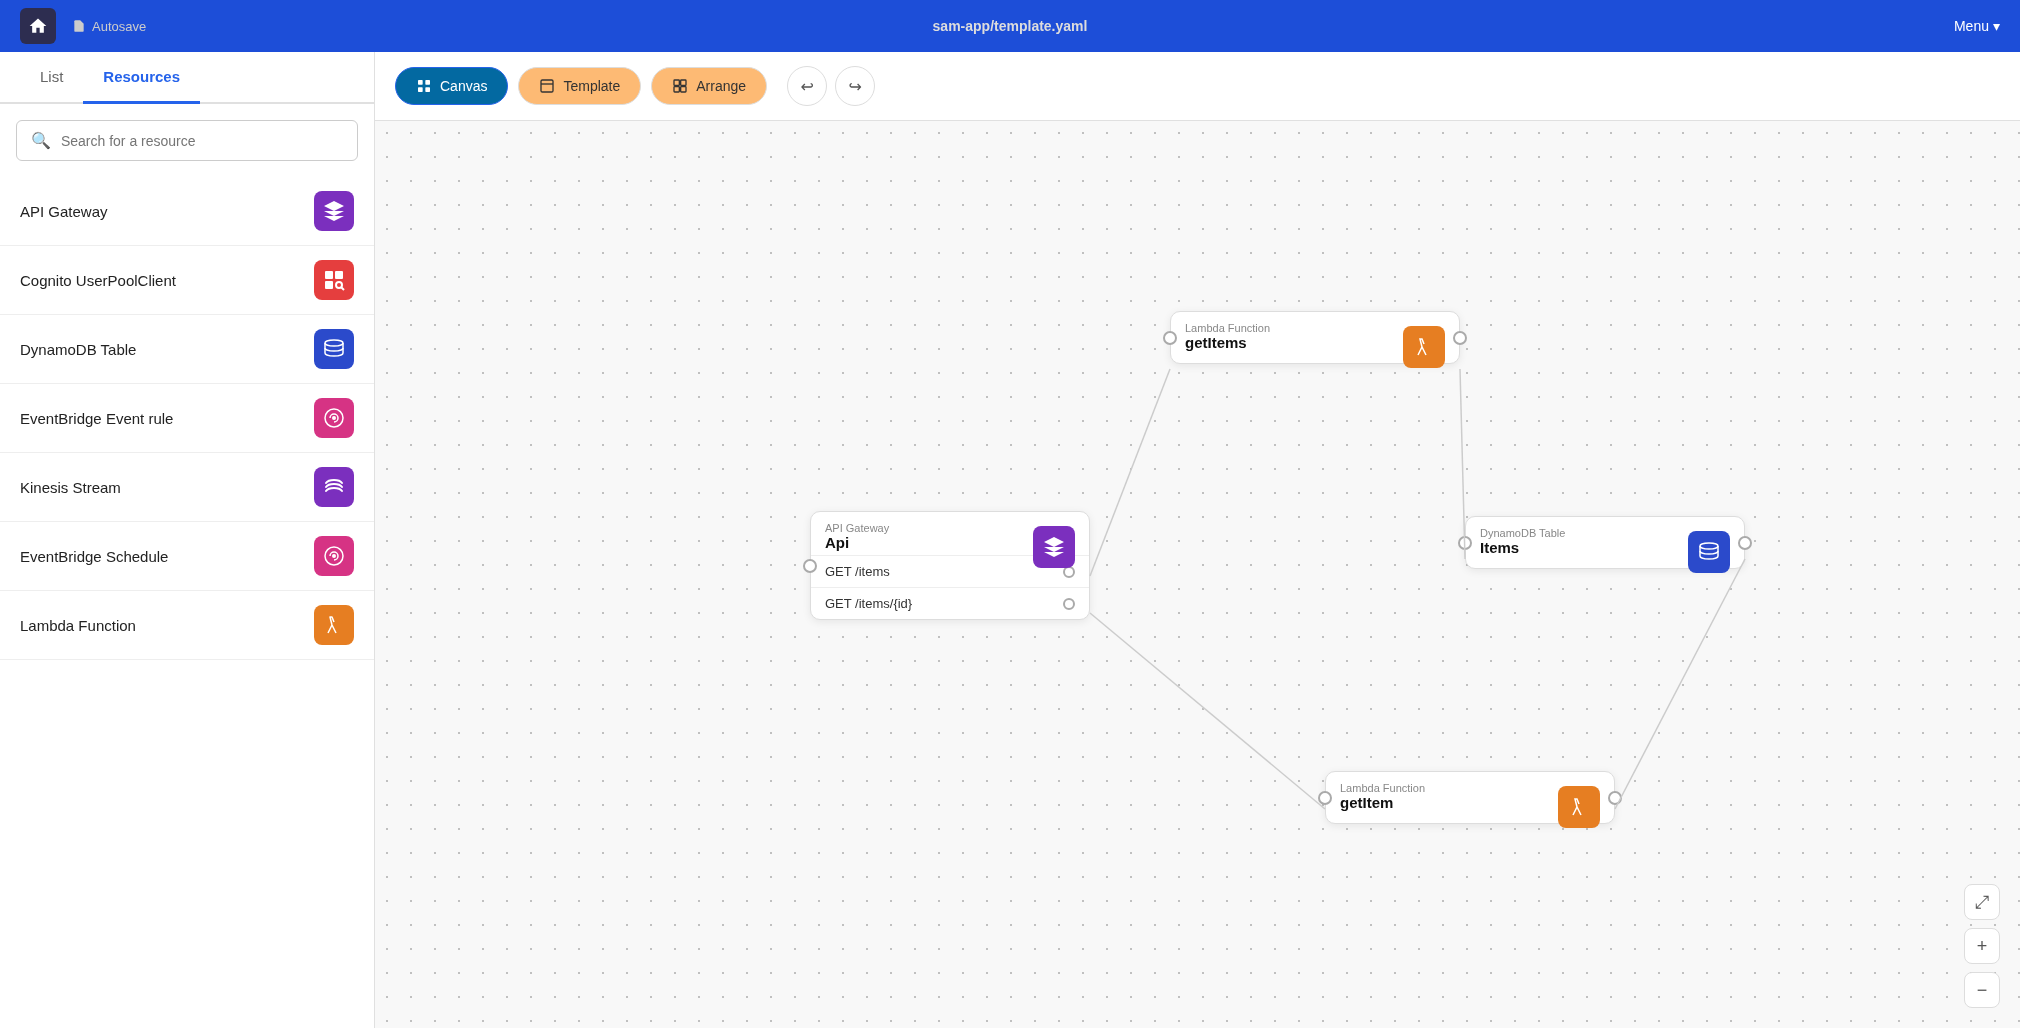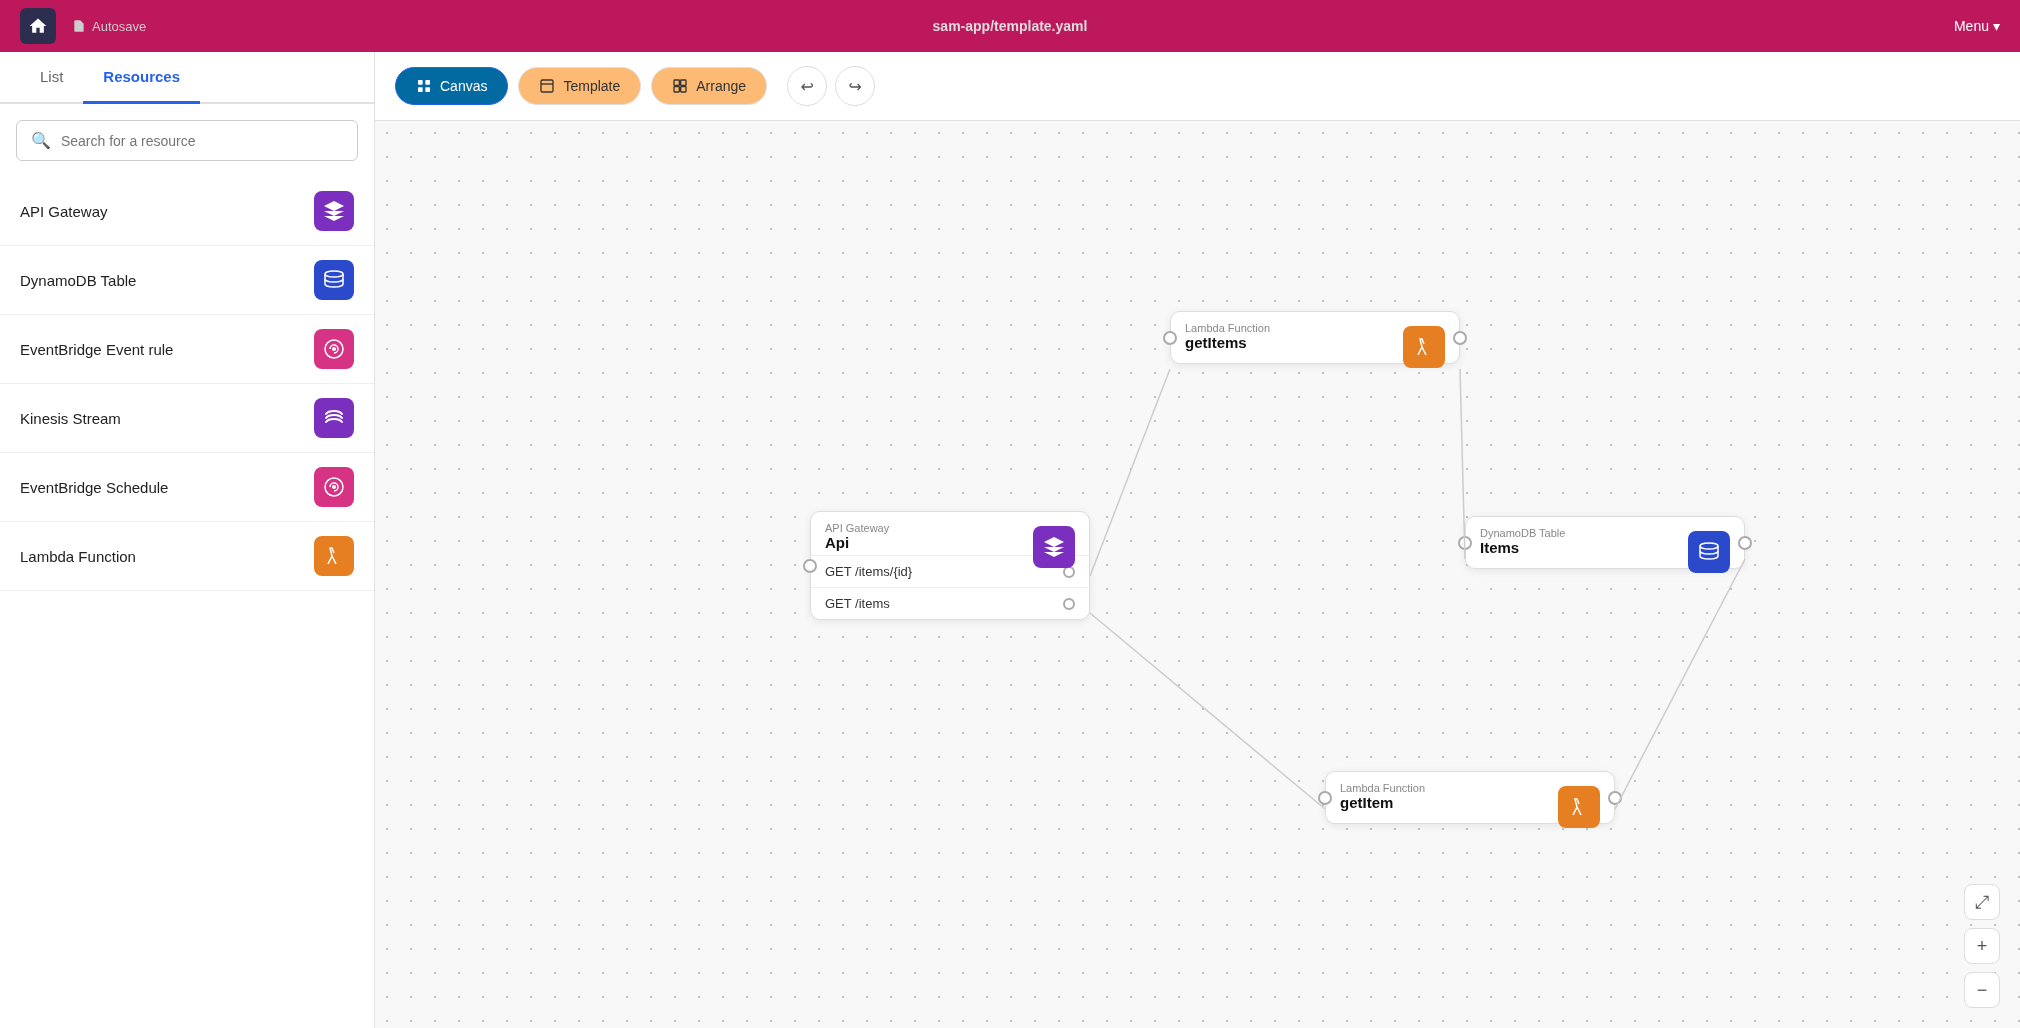--- a/index.html
+++ b/index.html
@@ -1,21 +1,21 @@
 <!DOCTYPE html>
 <html><head>
   <meta charset="utf-8">
   <style>
     * { box-sizing: border-box; margin: 0; padding: 0; }
     body { font-family: -apple-system, BlinkMacSystemFont, 'Segoe UI', sans-serif; background: #f5f5f5; overflow: hidden; width: 2020px; height: 1028px; }
 
     
     .top-bar {
       display: flex; align-items: center; height: 52px;
-      background: #be185d; color: white; padding: 0 20px;
+      background: #1d4ed8; color: white; padding: 0 20px;
       position: relative;
     }
     .top-bar-home {
       width: 36px; height: 36px; background: #2d2d50;
       border-radius: 6px; display: flex; align-items: center; justify-content: center;
       cursor: pointer; margin-right: 16px; flex-shrink: 0;
     }
     .top-bar-autosave {
       display: flex; align-items: center; gap: 6px;
       font-size: 13px; color: #ccc; flex-shrink: 0;
@@ -184,20 +184,32 @@
       <div class="resource-item">
         <span class="resource-name">API Gateway</span>
         <div class="resource-icon" style="background:#7b2fbe;">
           <svg width="24" height="24" viewBox="0 0 24 24" fill="white">
             <path d="M12 2L2 7l10 5 10-5-10-5zM2 17l10 5 10-5M2 12l10 5 10-5"></path>
           </svg>
         </div>
       </div>
 
 
+      <div class="resource-item">
+        <span class="resource-name">Cognito UserPoolClient</span>
+        <div class="resource-icon" style="background:#e53e3e;">
+          <svg width="24" height="24" viewBox="0 0 24 24" fill="white">
+            <rect x="3" y="3" width="8" height="8" rx="1"></rect>
+              <rect x="13" y="3" width="8" height="8" rx="1"></rect>
+            <rect x="3" y="13" width="8" height="8" rx="1"></rect>
+            <circle cx="17" cy="17" r="3" stroke="white" stroke-width="2" fill="none"></circle>
+            <line x1="19.5" y1="19.5" x2="22" y2="22" stroke="white" stroke-width="2"></line>
+          </svg>
+        </div>
+      </div>
 
       <div class="resource-item">
         <span class="resource-name">DynamoDB Table</span>
         <div class="resource-icon" style="background:#2b4acb;">
           <svg width="24" height="24" viewBox="0 0 24 24" fill="white">
             <ellipse cx="12" cy="6" rx="9" ry="3" stroke="white" stroke-width="1.5" fill="none"></ellipse>
             <path d="M3 6v5c0 1.66 4 3 9 3s9-1.34 9-3V6" stroke="white" stroke-width="1.5" fill="none"></path>
             <path d="M3 11v5c0 1.66 4 3 9 3s9-1.34 9-3v-5" stroke="white" stroke-width="1.5" fill="none"></path>
           </svg>
         </div>
@@ -294,25 +306,25 @@
         <div class="node-header" style="padding-right:60px;">
           <div class="node-type">API Gateway</div>
           <div class="node-name">Api</div>
         </div>
         <div class="node-icon" style="background:#7b2fbe; top:14px; right:14px;">
           <svg width="24" height="24" viewBox="0 0 24 24" fill="white">
             <path d="M12 2L2 7l10 5 10-5-10-5zM2 17l10 5 10-5M2 12l10 5 10-5"></path>
           </svg>
         </div>
         <div class="node-row">
+          <span>GET /items</span>
+          <div class="row-connector"></div>
+        </div>
+        <div class="node-row">
           <span>GET /items/{id}</span>
-          <div class="row-connector"></div>
-        </div>
-        <div class="node-row">
-          <span>GET /items</span>
           <div class="row-connector"></div>
         </div>
       </div>
 
       <div class="node" style="left:795px; top:190px; width:290px;">
         <div class="node-connector" style="left:-8px; top:50%; transform:translateY(-50%);"></div>
         <div class="node-connector" style="right:-8px; top:50%; transform:translateY(-50%);"></div>
         <div class="node-header" style="padding-right:60px; padding-bottom:12px;">
           <div class="node-type">Lambda Function</div>
           <div class="node-name">getItems</div>

